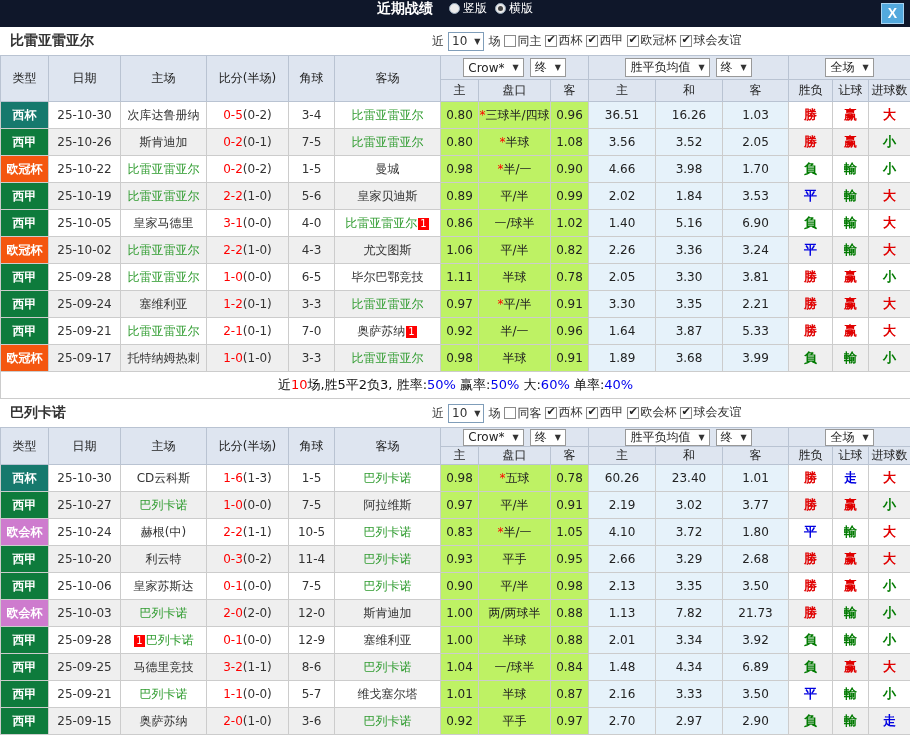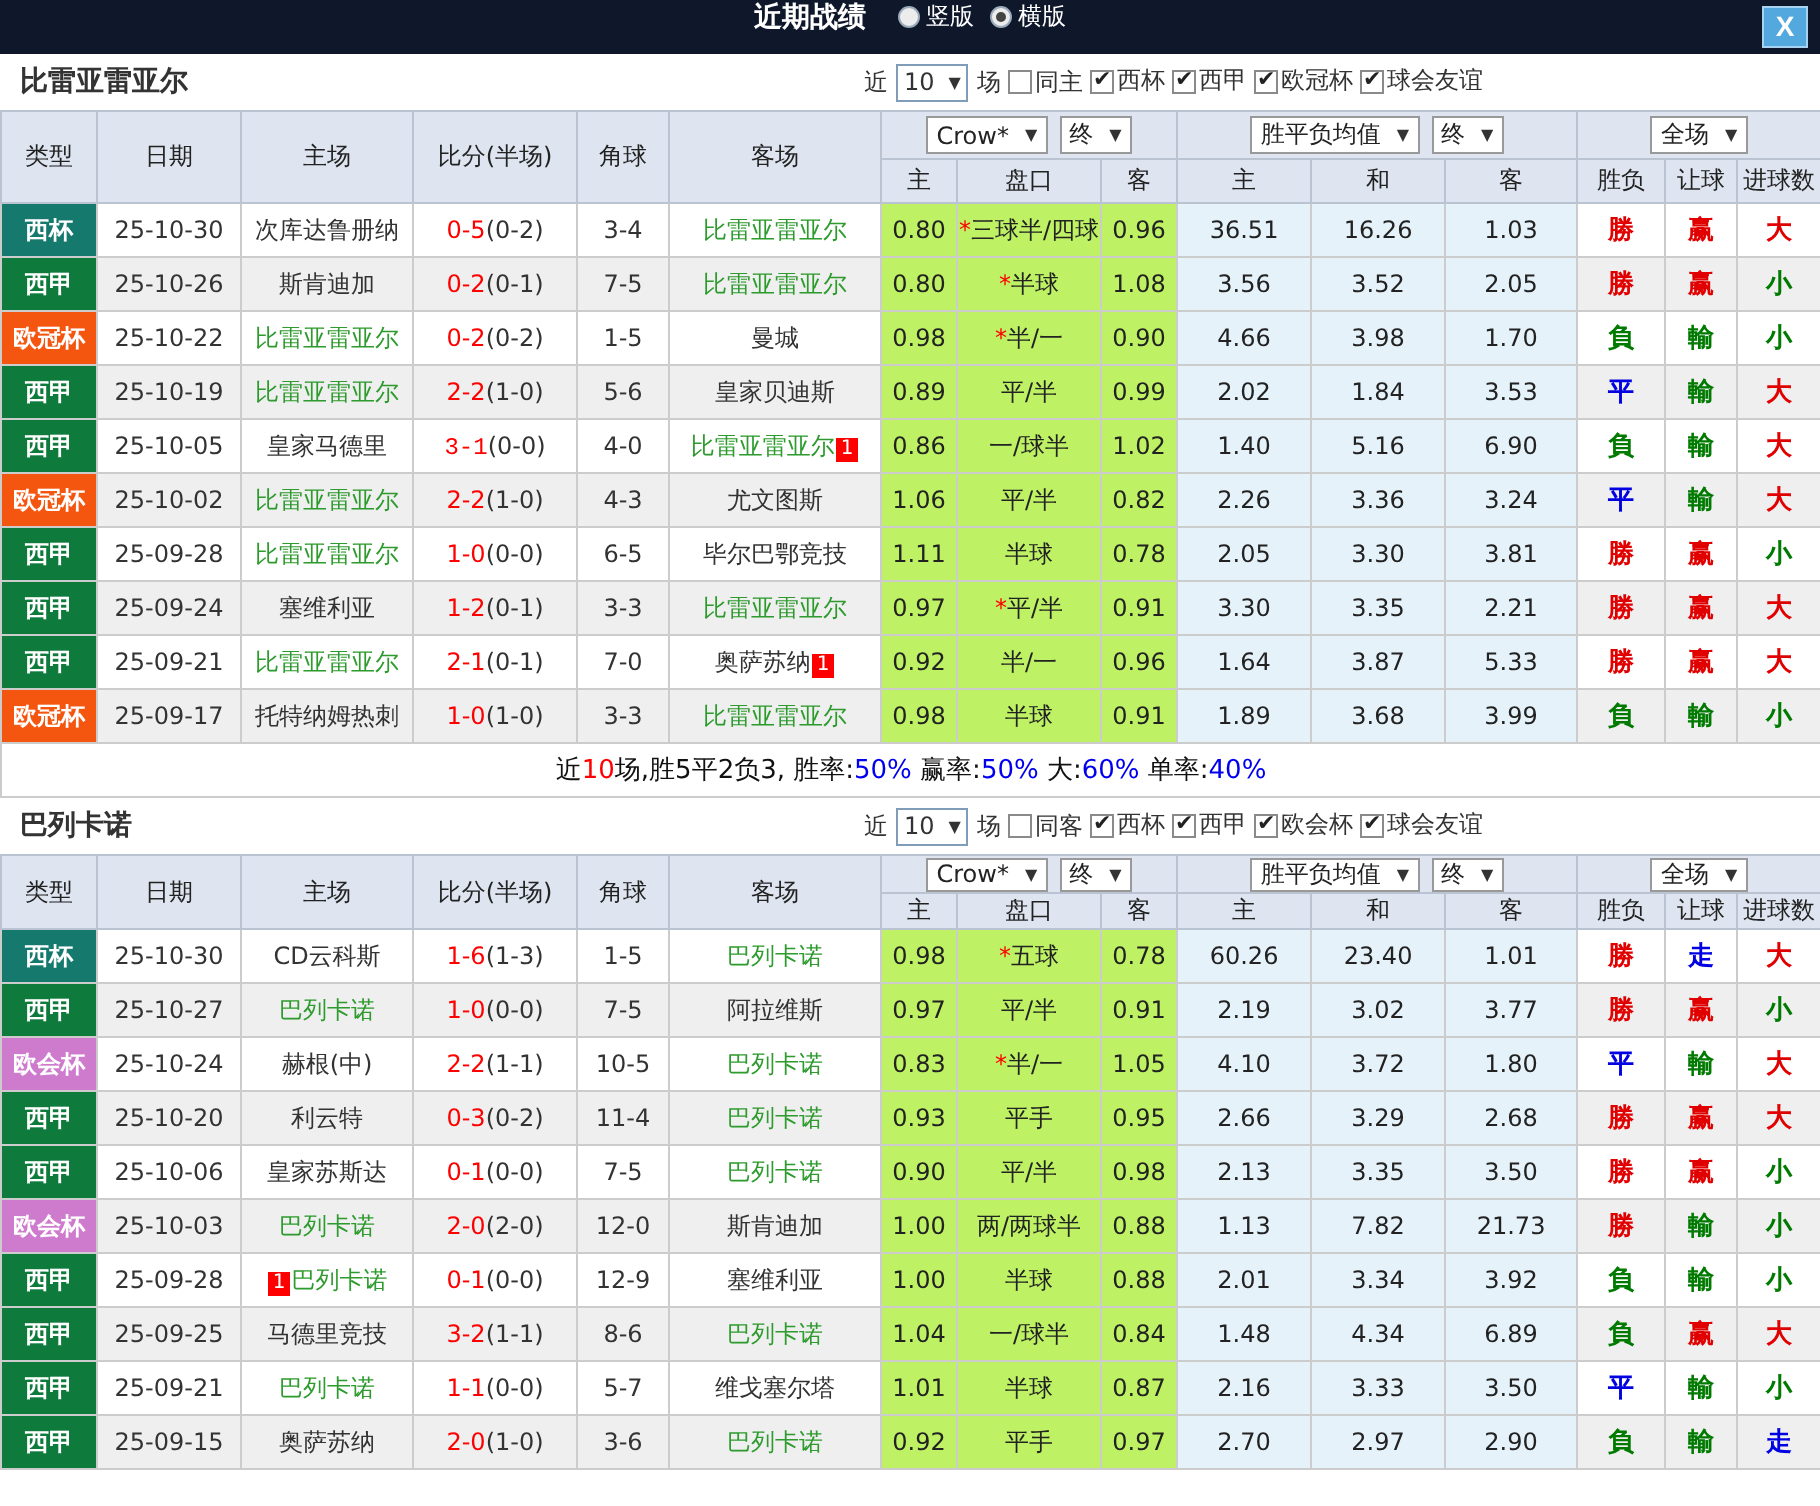--- a/index.html
+++ b/index.html
@@ -230,21 +230,21 @@
             <td class="c-blue">1.84</td>
             <td class="c-blue">3.53</td>
             <td class="c-res" style="color: rgb(0, 0, 224);">平</td>
             <td class="c-res" style="color: rgb(0, 122, 0);">輸</td>
             <td class="c-res" style="color: rgb(224, 0, 0);">大</td>
           </tr>
           <tr>
             <td class="c-league" style="background: rgb(14, 123, 60);">西甲</td>
             <td class="c-plain">25-10-05</td>
             <td class="c-plain"><span class="team-name">皇家马德里</span></td>
-            <td class="c-plain"><span class="score-main" style="color: rgb(255, 0, 0); font-family: Liberation Mono, monospace;">3-1</span><span class="score-half">(0-0)</span></td>
+            <td class="c-plain"><span class="score-main" style="color: rgb(255, 0, 0);">3-1</span><span class="score-half">(0-0)</span></td>
             <td class="c-plain">4-0</td>
             <td class="c-plain"><span class="team-name" style="color: rgb(46, 155, 46);">比雷亚雷亚尔</span><span class="redcard" style="background: rgb(255, 0, 0);">1</span></td>
             <td class="c-cream">0.86</td>
             <td class="c-cream">一/球半</td>
             <td class="c-cream">1.02</td>
             <td class="c-blue">1.40</td>
             <td class="c-blue">5.16</td>
             <td class="c-blue">6.90</td>
             <td class="c-res" style="color: rgb(0, 122, 0);">負</td>
             <td class="c-res" style="color: rgb(0, 122, 0);">輸</td>

